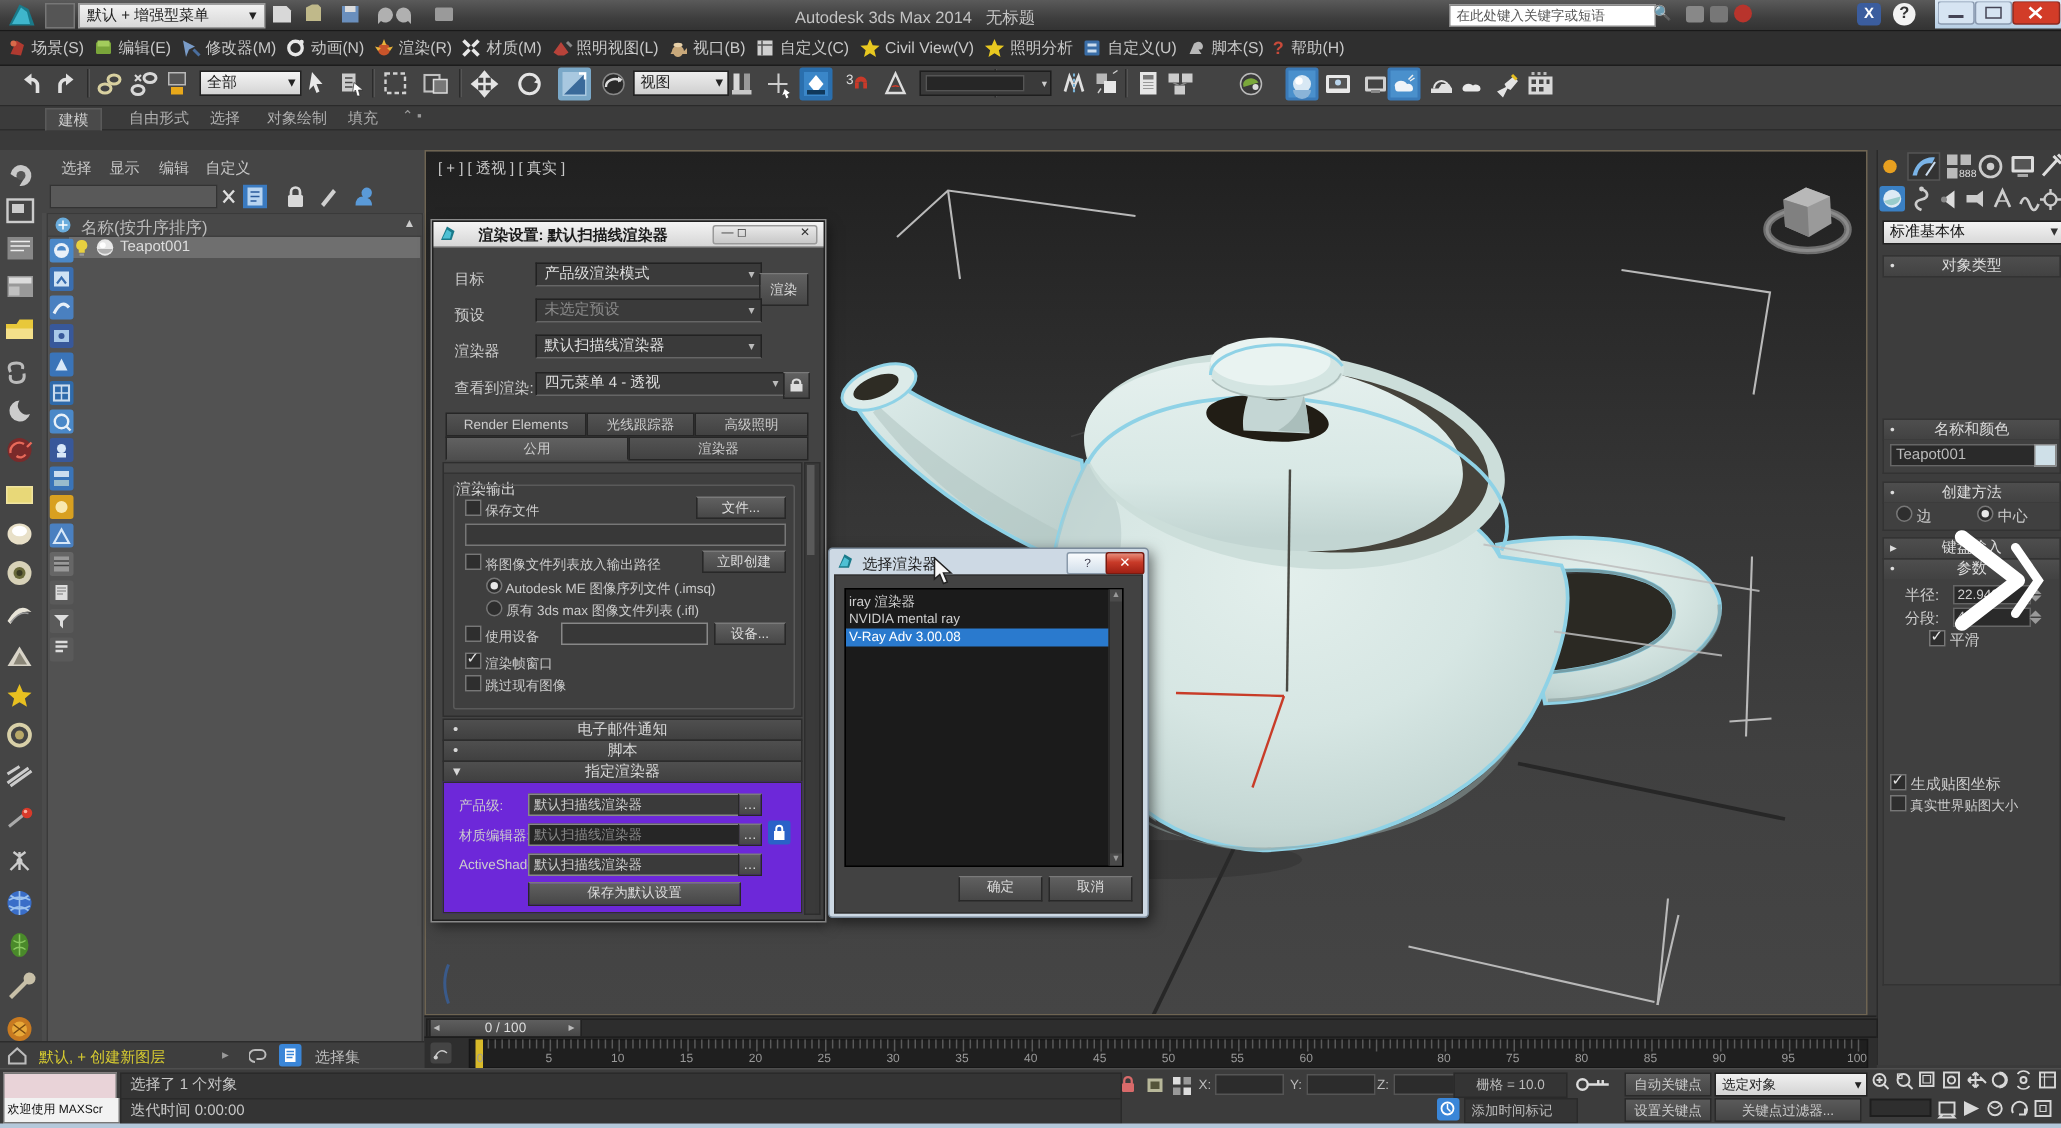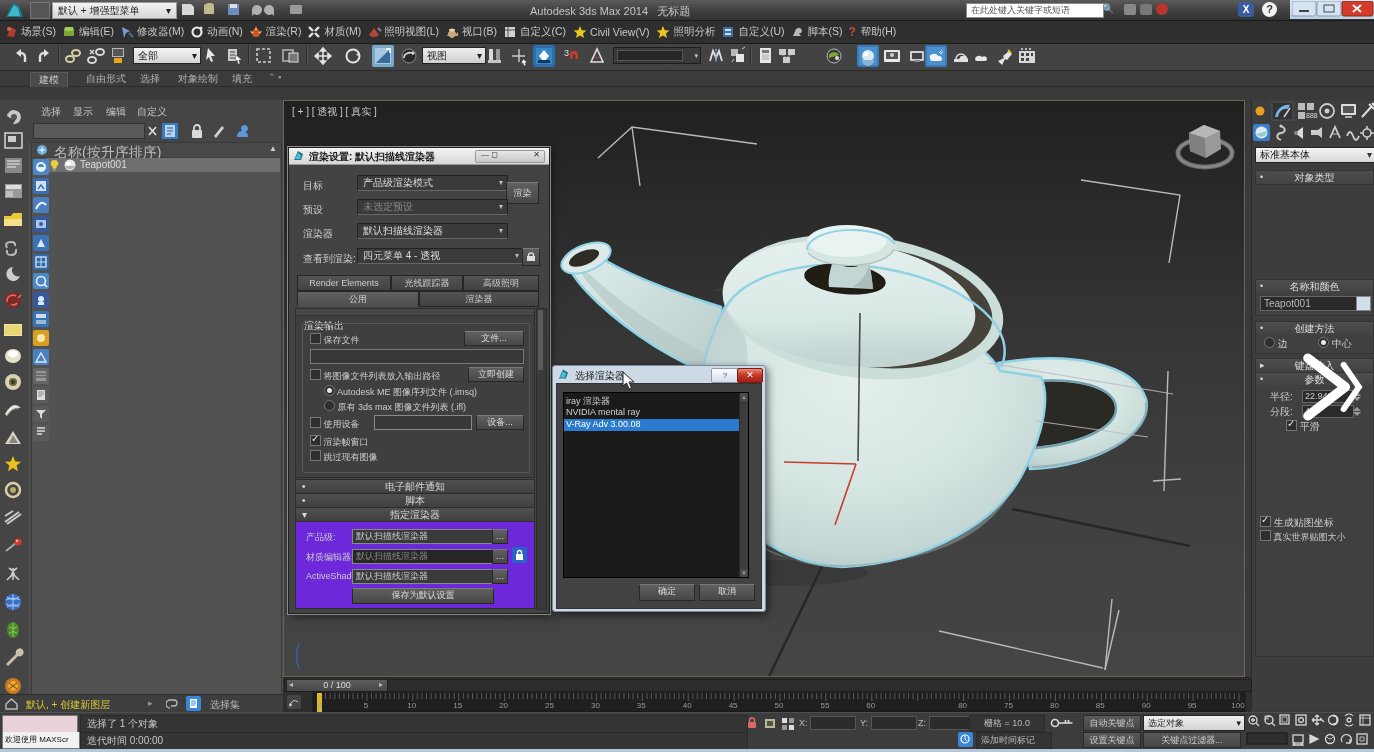--- a/index.html
+++ b/index.html
@@ -520,21 +520,21 @@
           </g>
       </svg>
     </div>
 
     <div style="position:absolute;left:3px;top:42px;width:249px;height:560px;background:#525252;border:1px solid #3a3a3a;">
       <div style="position:absolute;left:0;top:0;width:249px;height:14px;background:#484848;border-bottom:1px solid #3e3e3e;">
         <svg style="position:absolute;left:4px;top:1px" width="12" height="12">
             <circle cx="6" cy="6" r="5" fill="#6aacdc"></circle>
             <path d="M3 6 h6 M6 3 v6" stroke="#fff"></path>
           </svg>
-        <span style="position:absolute;left:22px;top:1px;font-size:14px;color:#bbb;">名称(按升序排序)</span>
+        <span style="position:absolute;left:22px;top:1px;font-size:11px;color:#bbb;">名称(按升序排序)</span>
         <span style="position:absolute;right:4px;top:1px;font-size:8px;color:#ccc;">▲</span>
       </div>
 
       <div style="position:absolute;left:14px;top:15px;width:234px;height:14px;background:#6f6f6f;">
         <svg style="position:absolute;left:3px;top:1px" width="11" height="12">
             <path d="M5.5 1 a3.5 3.5 0 0 1 2 6.5 v2 h-4 v-2 a3.5 3.5 0 0 1 2 -6.5" fill="#e8d040"></path>
             <rect x="4" y="10" width="3" height="1.5" fill="#999"></rect>
           </svg>
         <svg style="position:absolute;left:18px;top:1px" width="12" height="12">
             <circle cx="6" cy="6" r="5.5" fill="#e8e8e8"></circle>
@@ -1176,21 +1176,21 @@
     </svg>
   </div>
 
   <div class="abs" id="renderdlg" style="left:288px;top:147px;width:260px;height:465px;background:#434343;border:1px solid #202020;box-shadow:0 0 0 1px #8a8a8a,2px 3px 8px rgba(0,0,0,.5);font-size:10px;color:#d0d0d0;">
 
     <div style="position:absolute;left:0;top:0;width:260px;height:16px;background:linear-gradient(#f4f4f4,#d6d6d6);border-bottom:1px solid #999;">
       <svg style="position:absolute;left:3px;top:2px;" width="13" height="12" viewBox="0 0 13 12">
           <path d="M2 10 L6 1 L11 4 L9 10 Z" fill="#1a7a8a"></path>
           <path d="M3 9 L6 3 L9 5 L8 9 Z" fill="#4ec0d4"></path>
         </svg>
-      <span style="position:absolute;left:20px;top:2px;color:#1a1a1a;font-size:10px;font-weight:bold;">渲染设置: 默认扫描线渲染器</span>
+      <span style="position:absolute;left:30px;top:2px;color:#1a1a1a;font-size:10px;font-weight:bold;">渲染设置: 默认扫描线渲染器</span>
       <div style="position:absolute;right:4px;top:2px;width:68px;height:11px;background:linear-gradient(#e8e8e8,#c8c8c8);border:1px solid #999;border-radius:2px;">
         <span style="position:absolute;left:5px;top:-1px;color:#333;font-size:8px;">— ◻</span>
         <span style="position:absolute;right:4px;top:-1px;color:#333;font-size:8px;">✕</span>
       </div>
     </div>
 
     <span class="rdl" style="left:14px;top:31px;">目标</span>
     <div class="rdd" style="left:68px;top:27px;width:144px;">产品级渲染模式<span class="dda">▾</span></div>
     <div class="rbtn" style="left:217px;top:34px;width:31px;height:20px;line-height:20px;">渲染</div>
     <span class="rdl" style="left:14px;top:55px;">预设</span>

